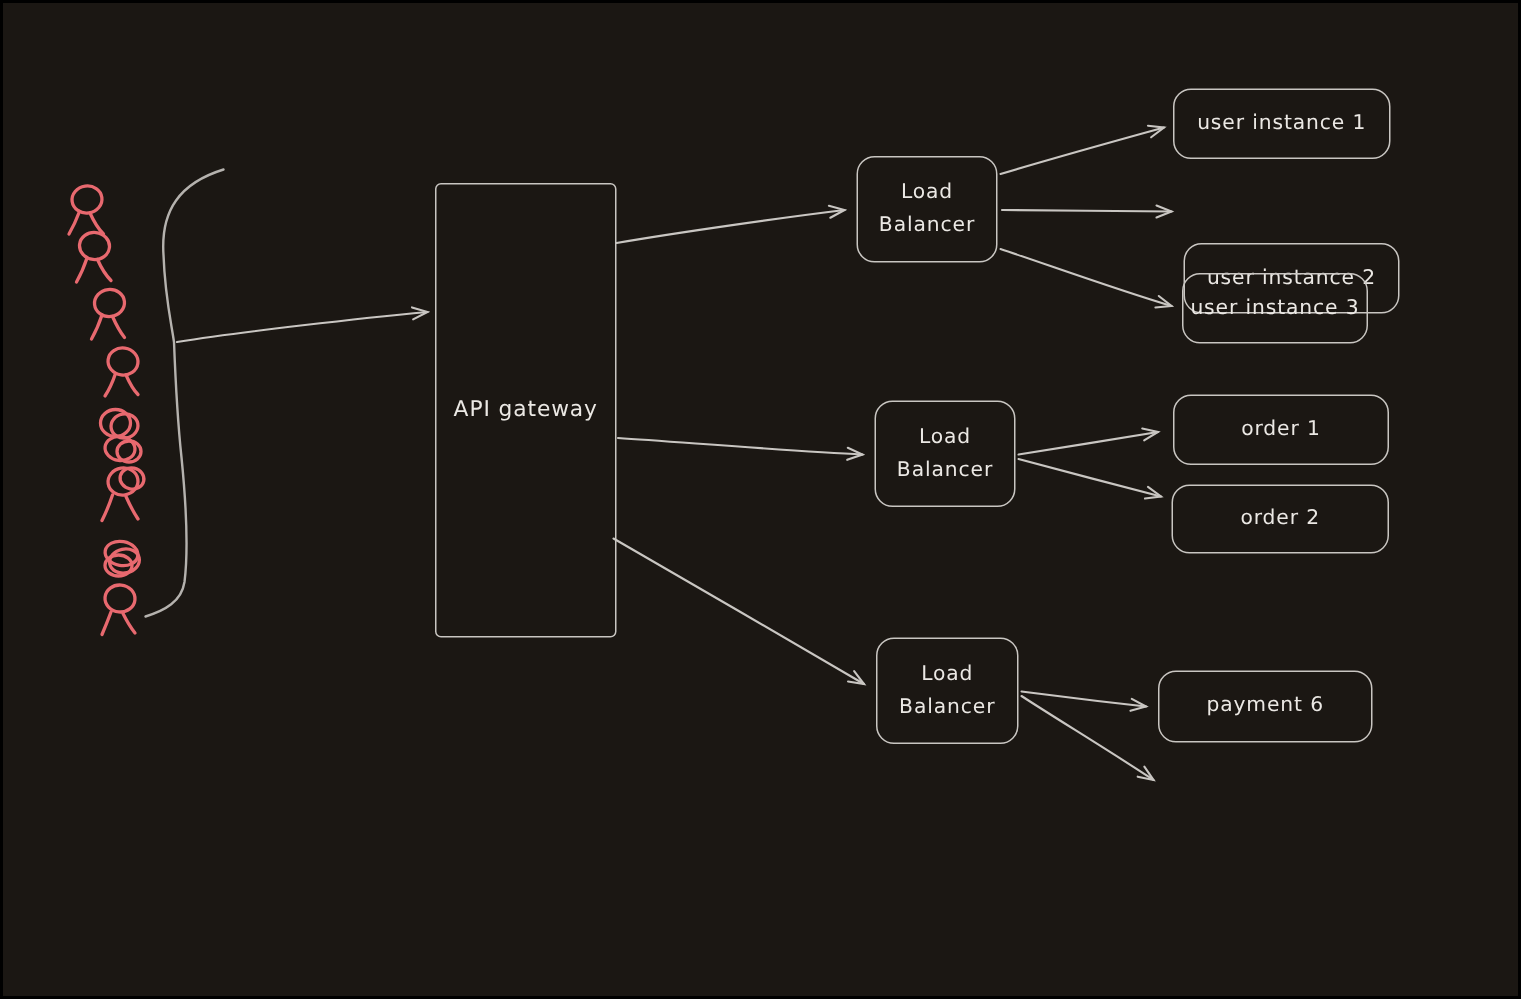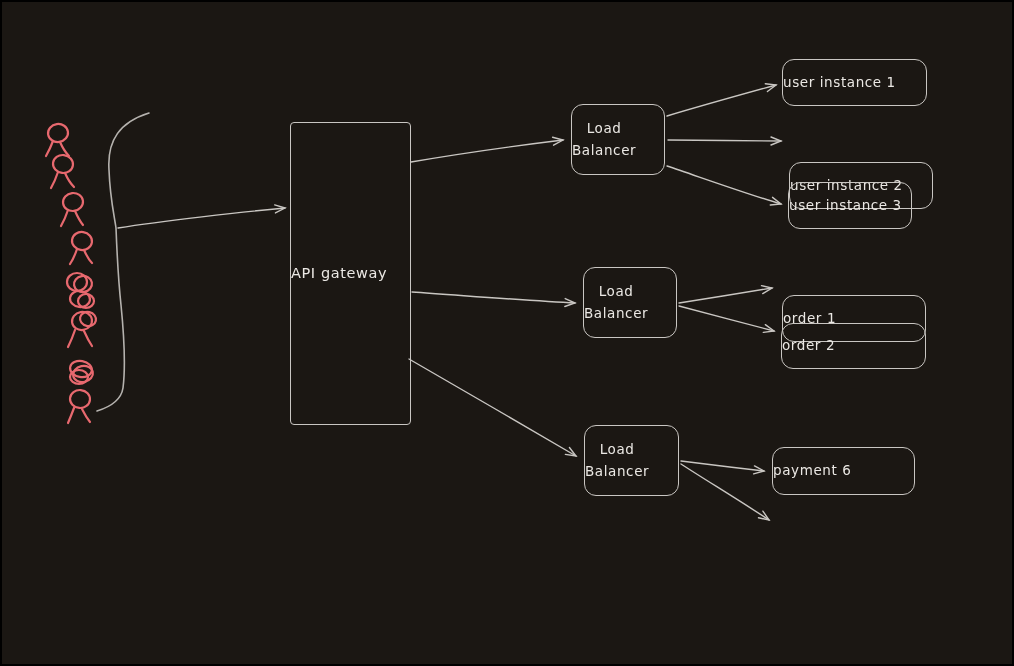--- a/index.html
+++ b/index.html
@@ -14,21 +14,21 @@
     overflow:hidden;
     font-family:"DejaVu Sans", sans-serif;
   }
   .links { position:absolute; left:0; top:0; width:1014px; height:666px; }
   .links path, .links ellipse { fill:none; }
   .edge { stroke:var(--stroke); stroke-width:1.4; stroke-linecap:round; }
   .brace { stroke:var(--curve); stroke-width:1.6; stroke-linecap:round; }
   .figure { stroke:var(--figure); stroke-width:2.2; stroke-linecap:round; }
   .node {
     position:absolute; border:1.5px solid var(--stroke); border-radius:12px;
-    display:flex; align-items:center; justify-content:flex-start;
+    display:flex; align-items:center; justify-content:center;
     color:var(--text); font-size:13.5px; letter-spacing:0.6px;
     text-align:center; line-height:1.6; background:transparent;
   }
   .node.tall { border-radius:4px; font-size:14.5px; }
   .node .lbl { pointer-events:none; }
 </style>
 </head>
 <body>
 
 <div class="frame">
@@ -130,21 +130,21 @@
   <div class="node" style="left:780px; top:57px; width:145px; height:47px;">
     <span class="lbl">user instance 1</span>
   </div>
   <div class="node" style="left:787px; top:124px; width:144px; height:47px;margin-top:36px;">
     <span class="lbl">user instance 2</span>
   </div>
   <div class="node" style="left:786px; top:180px; width:124px; height:47px;">
     <span class="lbl">user instance 3</span>
   </div>
 
-  <div class="node" style="left:780px; top:261px; width:144px; height:47px;margin-top:32px;">
+  <div class="node" style="left:780px; top:261px; width:144px; height:47px;">
     <span class="lbl">order 1</span>
   </div>
   <div class="node" style="left:779px; top:321px; width:145px; height:46px;">
     <span class="lbl">order 2</span>
   </div>
 
   <div class="node" style="left:770px; top:445px; width:143px; height:48px;">
     <span class="lbl">payment 6</span>
   </div>
 

